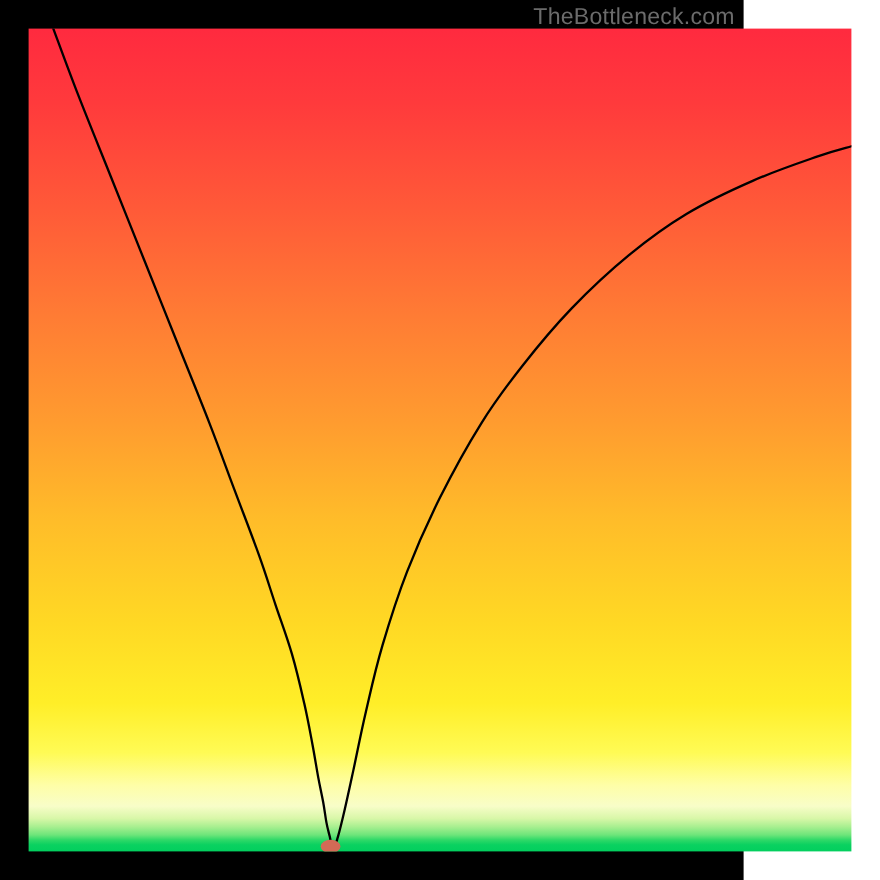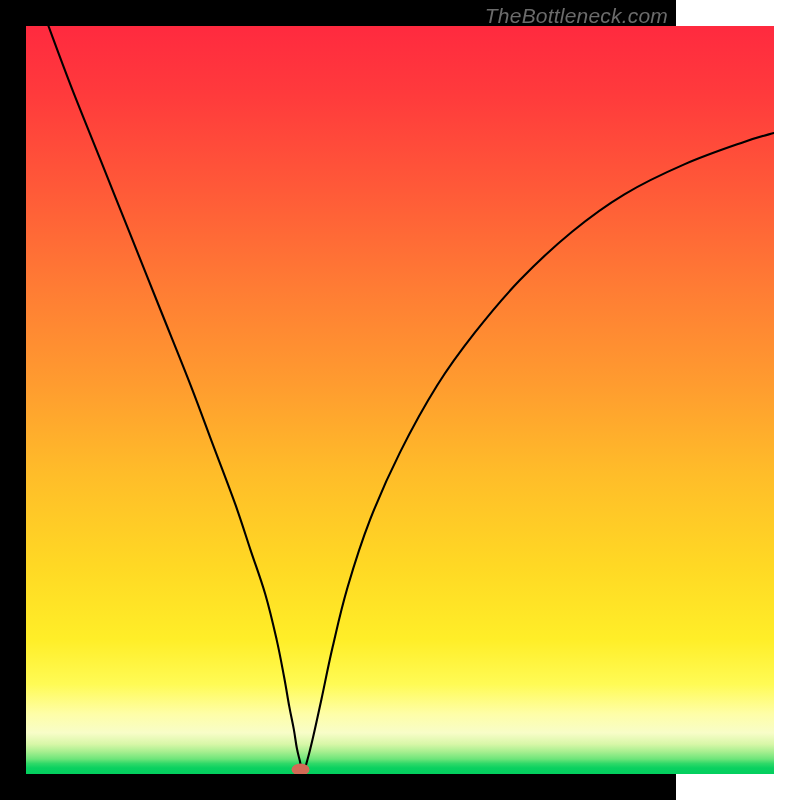--- a/index.html
+++ b/index.html
@@ -8,21 +8,20 @@
     width: 800px;
     height: 800px;
     overflow: hidden;
     font-family: Arial, Helvetica, sans-serif;
   }
   .frame {
     width: 676px;
     height: 800px;
     background: #000;
     position: relative;
-    font-style: italic;
   }
   .plot-area {
     position: absolute;
     left: 26px;
     top: 26px;
     width: 748px;
     height: 748px;
   }
   .plot-bg {
     position: absolute;

